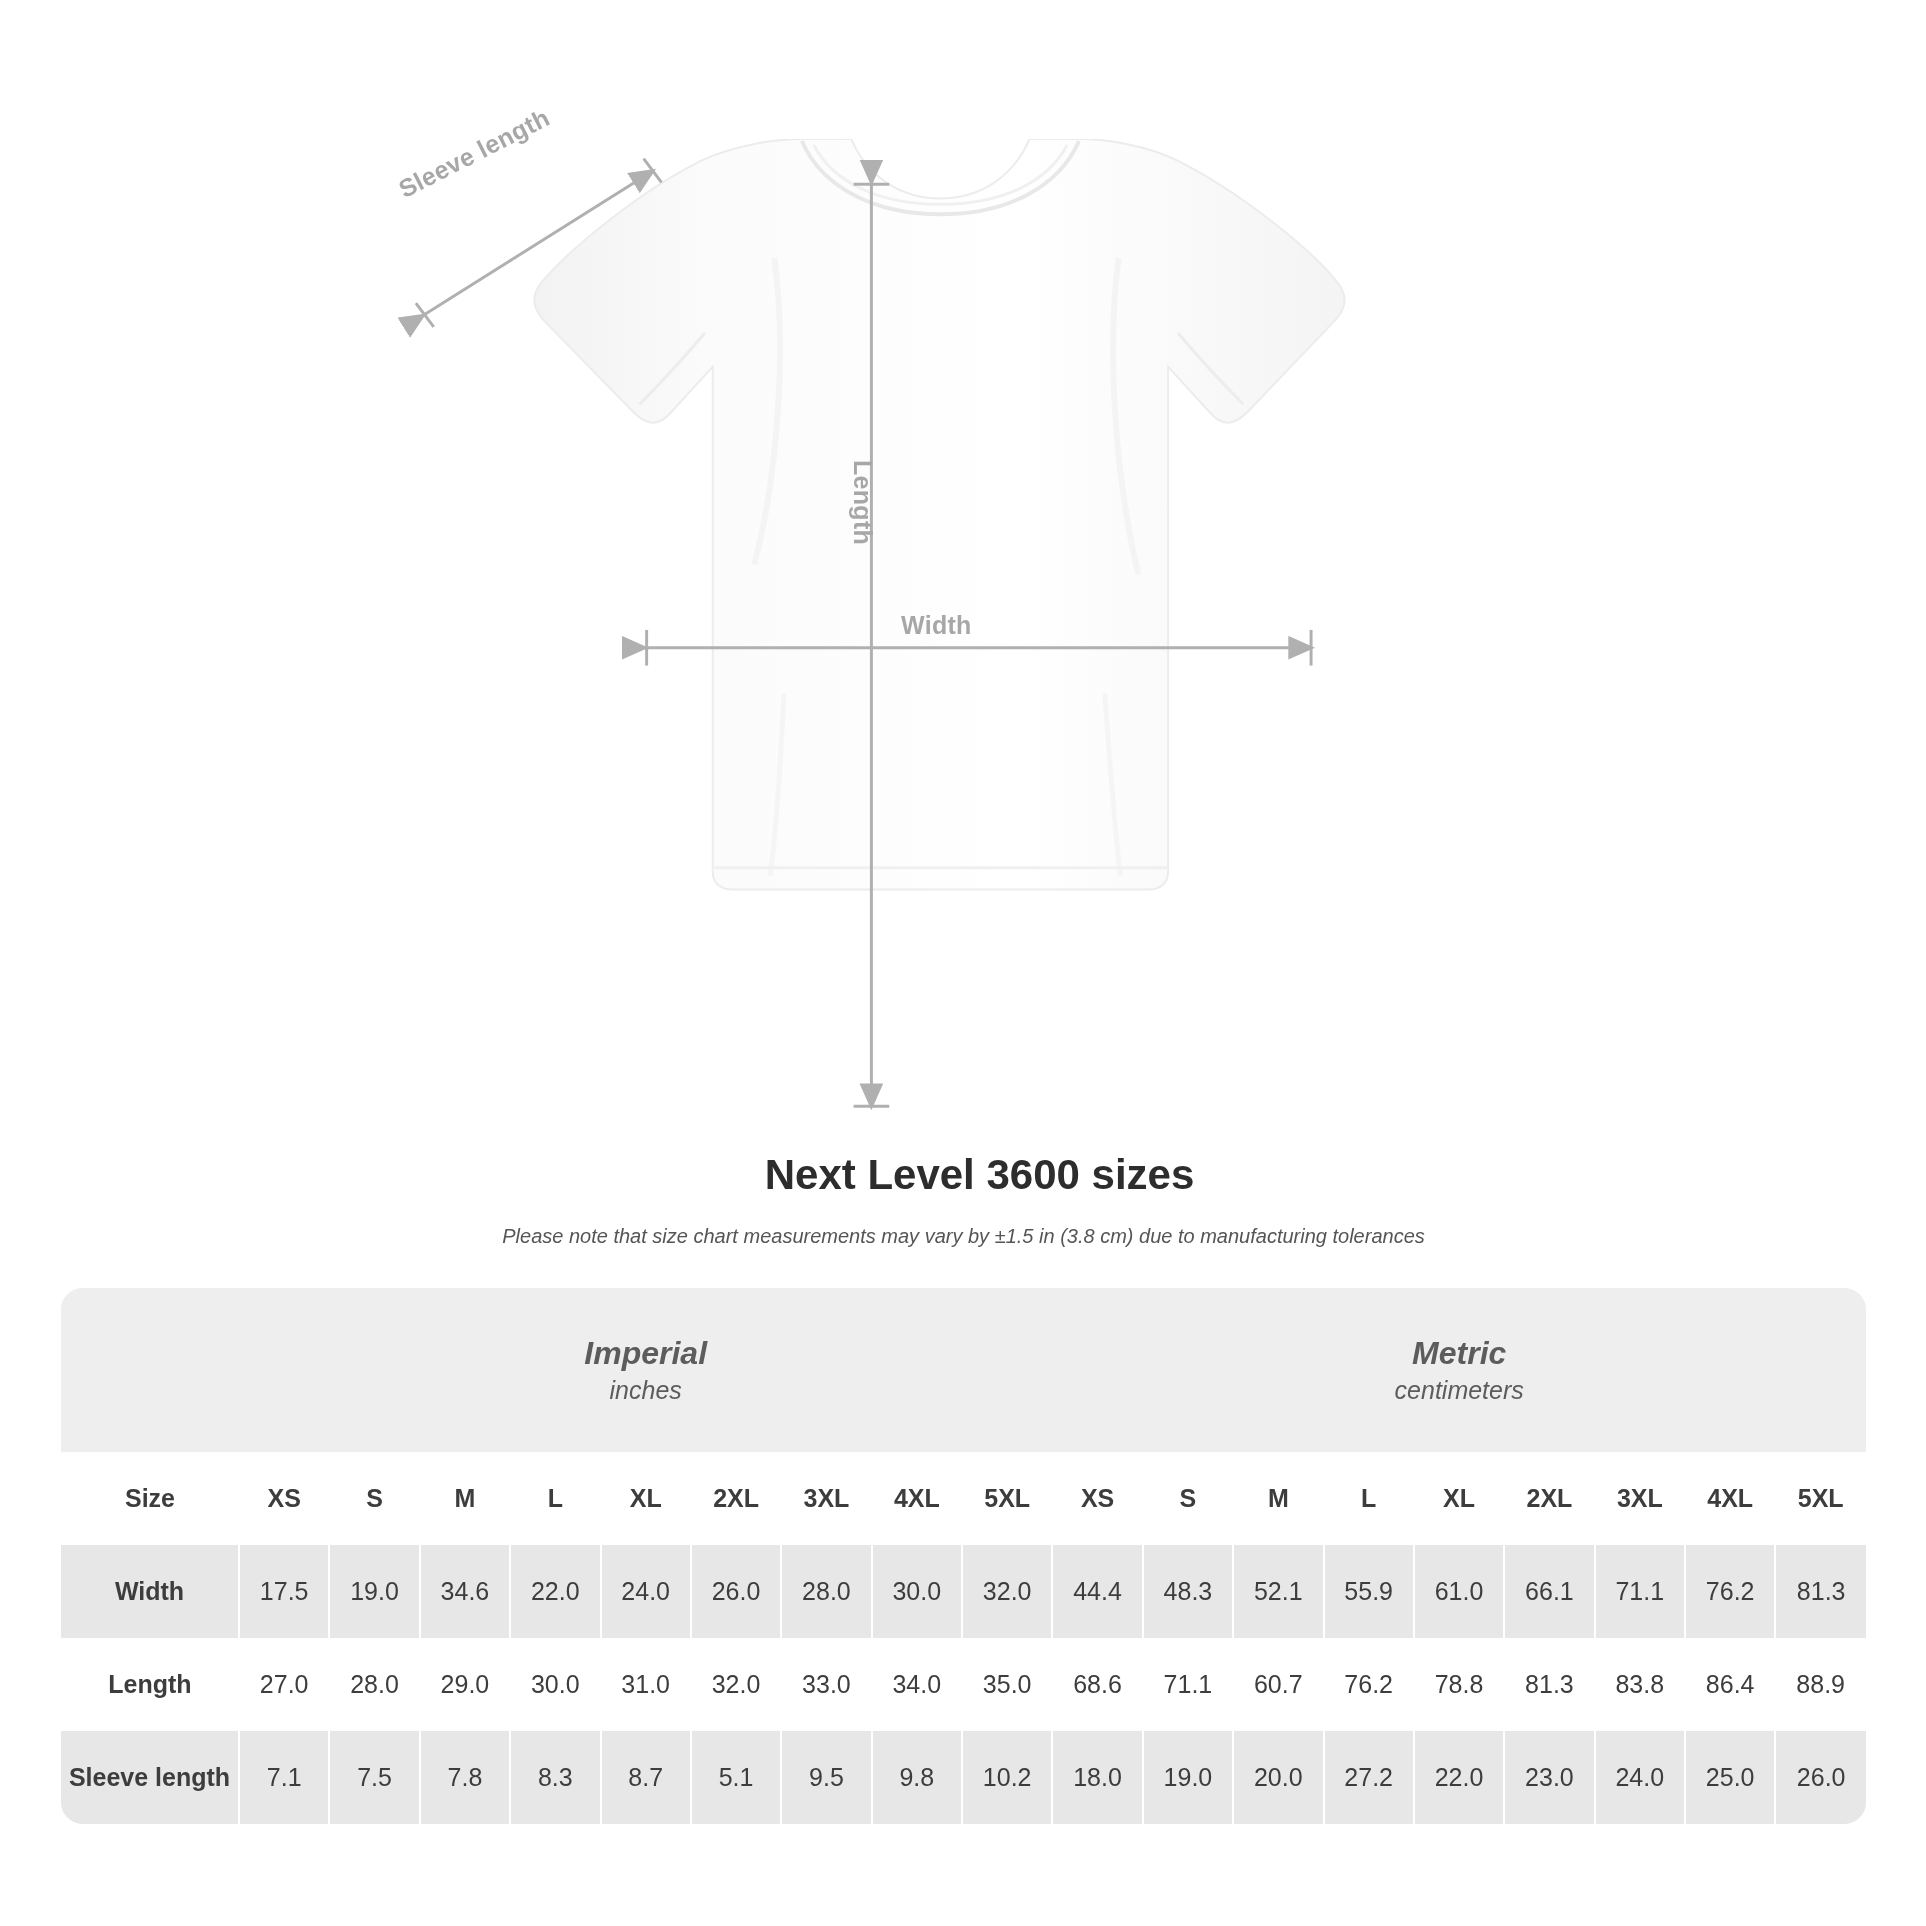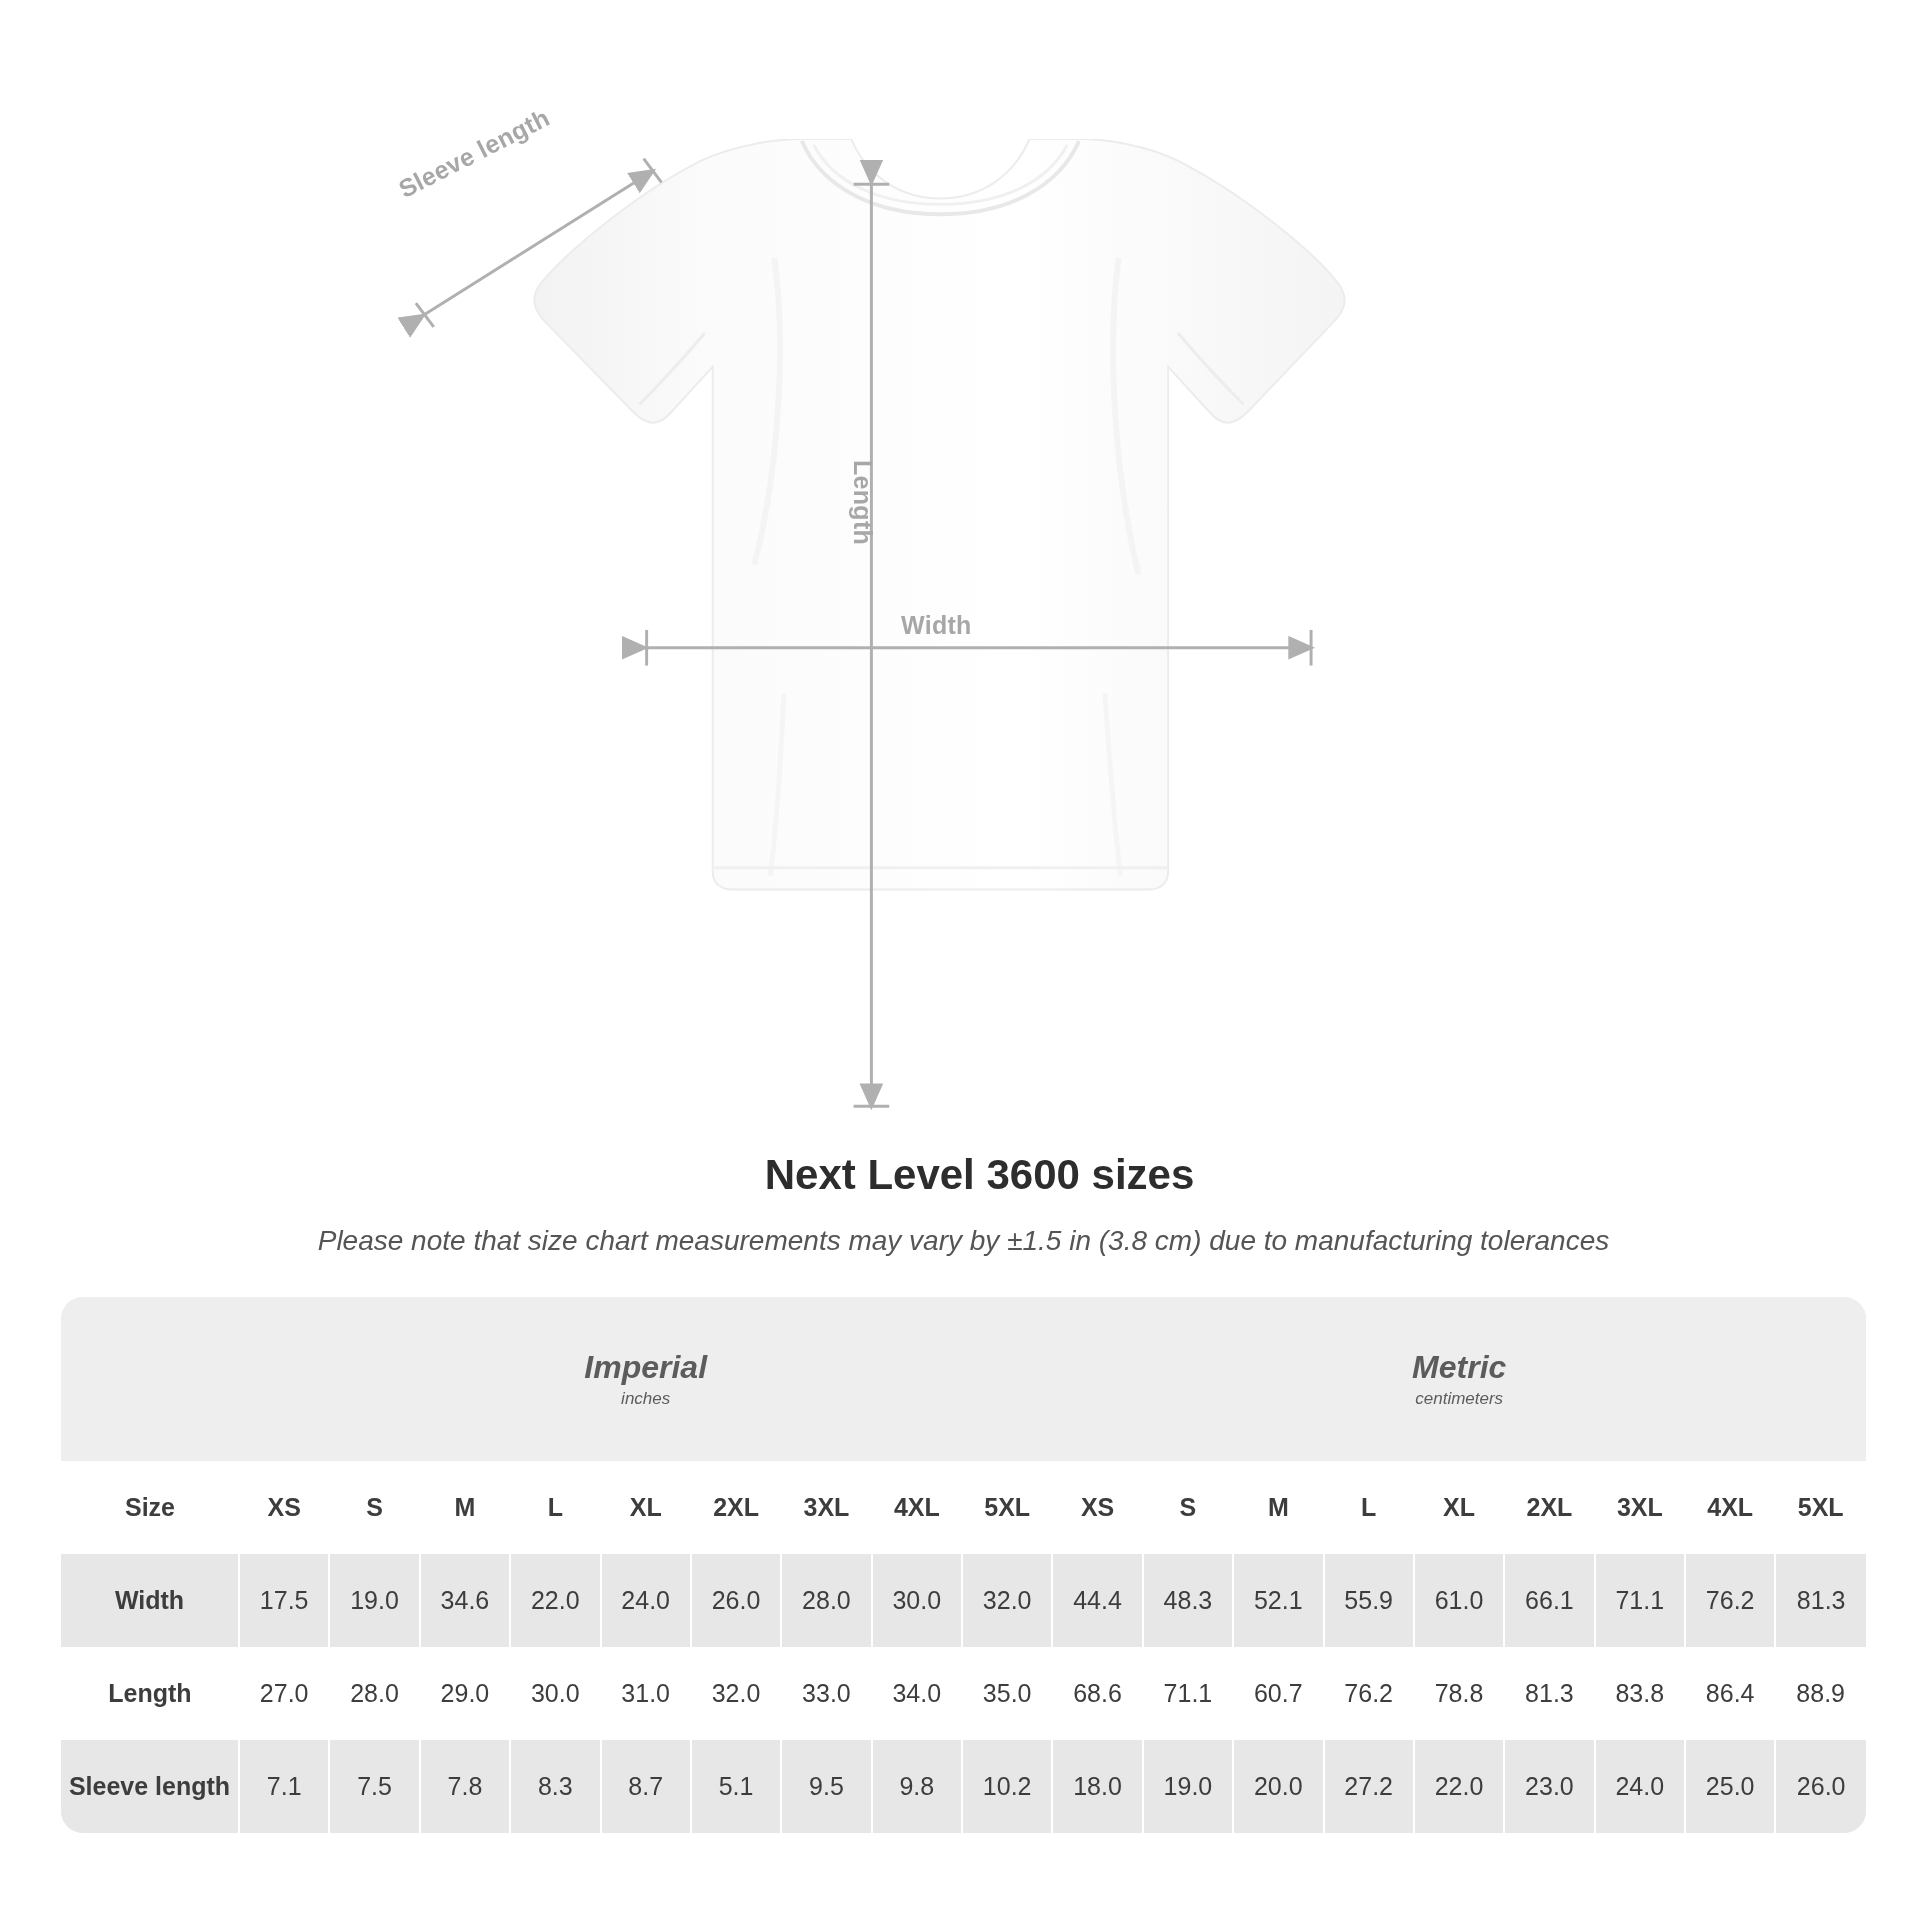--- a/index.html
+++ b/index.html
@@ -67,21 +67,21 @@
   .chart-title {
     text-align: center;
     font-size: 42px;
     font-weight: bold;
     color: #2d2d2d;
     margin-top: 12px;
     padding-left: 32px;
   }
   .chart-note {
     text-align: center;
-    font-size: 28px;
+    font-size: 20px;
     font-style: italic;
     color: #555555;
     margin-top: 26px;
   }
 
   
   .table-wrap {
     margin: 40px 61px 0 61px;
     border-radius: 22px;
     overflow: hidden;
@@ -106,21 +106,21 @@
     padding: 0;
   }
   .unit-title {
     font-size: 32px;
     font-weight: bold;
     font-style: italic;
     color: #5c5c5c;
     line-height: 1.25;
   }
   .unit-sub {
-    font-size: 17px;
+    font-size: 25px;
     font-style: italic;
     color: #5c5c5c;
     line-height: 1.4;
   }
   .row-head td, .row-head th {
     background: #ffffff;
     height: 91px;
     font-weight: bold;
     color: #3d3d3d;
     margin-top: 26px;

